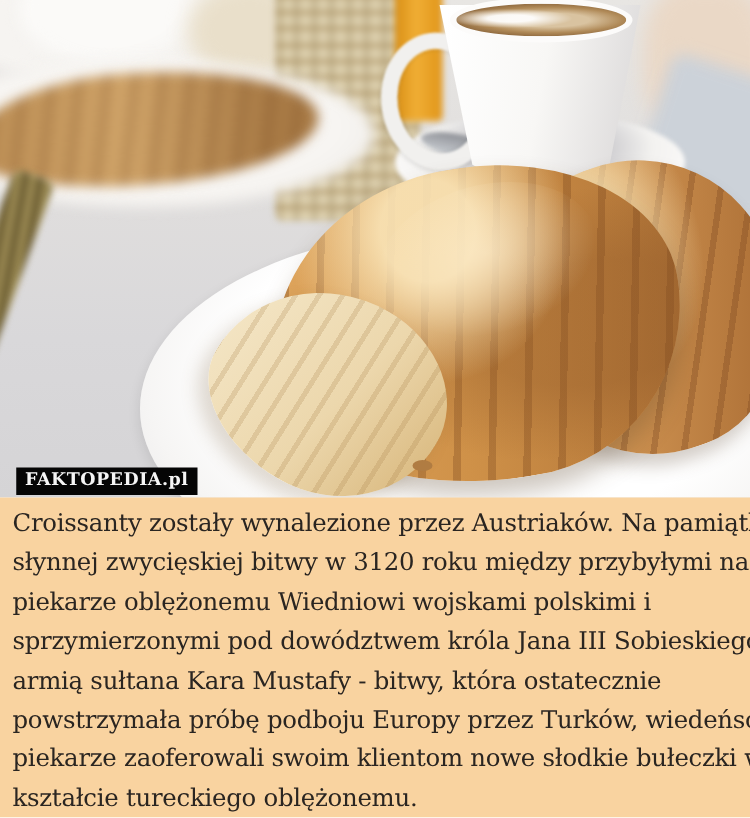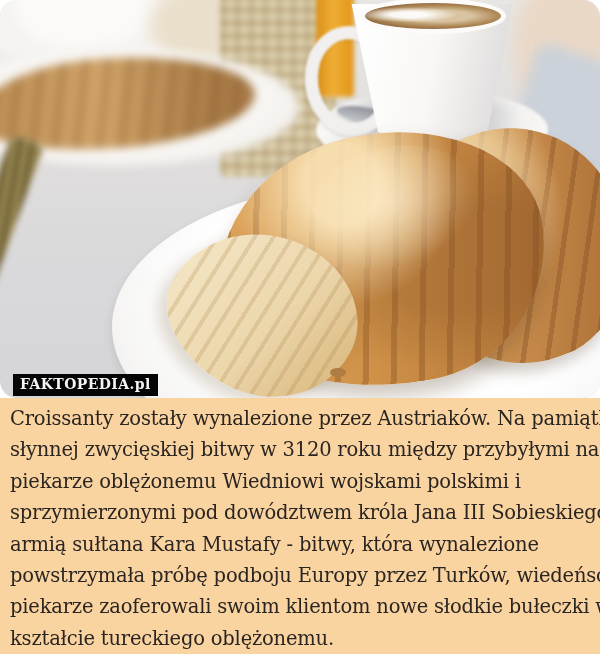--- a/index.html
+++ b/index.html
@@ -4,21 +4,20 @@
 <style>
   html,body{margin:0;padding:0;background:#ffffff;}
   #app{
     position:relative;width:600px;height:654px;overflow:hidden;
     font-family:"DejaVu Serif","Liberation Serif",serif;
   }
   
   .photo{
     position:absolute;left:0;top:0;width:600px;height:398px;overflow:hidden;
     background:linear-gradient(180deg,#e8e6e3 0%,#e0dedd 38%,#d9d8da 68%,#d5d4d6 100%);
-    border-radius:17px;
   }
   .photo div{position:absolute;}
   .far-plate{left:-40px;top:-25px;width:260px;height:95px;border-radius:50%;
     background:#f6f4f1;filter:blur(7px);}
   .far-bowl{left:15px;top:-40px;width:150px;height:95px;border-radius:50%;
     background:radial-gradient(ellipse at 45% 45%,#fbfaf8 0 55%,#e8e4df 100%);filter:blur(6px);}
   .bg-beige{left:150px;top:-15px;width:100px;height:80px;border-radius:50%;
     background:#e9dfca;filter:blur(8px);}
   .wicker{left:220px;top:-8px;width:116px;height:185px;border-radius:6px;
     background:
@@ -129,19 +128,19 @@
     <div class="glaze"></div>
     <div class="crumb"></div>
     <div class="watermark"><span>FAKTOPEDIA.pl</span></div>
   </div>
 
   <div class="caption">
     <div class="caption-line">Croissanty zostały wynalezione przez Austriaków. Na pamiątkę</div>
     <div class="caption-line">słynnej zwycięskiej bitwy w 3120 roku między przybyłymi na</div>
     <div class="caption-line">piekarze oblężonemu Wiedniowi wojskami polskimi i</div>
     <div class="caption-line">sprzymierzonymi pod dowództwem króla Jana III Sobieskiego a</div>
-    <div class="caption-line">armią sułtana Kara Mustafy - bitwy, która wynalezione</div>
+    <div class="caption-line">armią sułtana Kara Mustafy - bitwy, która ostatecznie</div>
     <div class="caption-line">powstrzymała próbę podboju Europy przez Turków, wiedeńscy</div>
     <div class="caption-line">piekarze zaoferowali swoim klientom nowe słodkie bułeczki w</div>
     <div class="caption-line">kształcie tureckiego oblężonemu.</div>
   </div>
 
 </div>
 
 </body></html>

